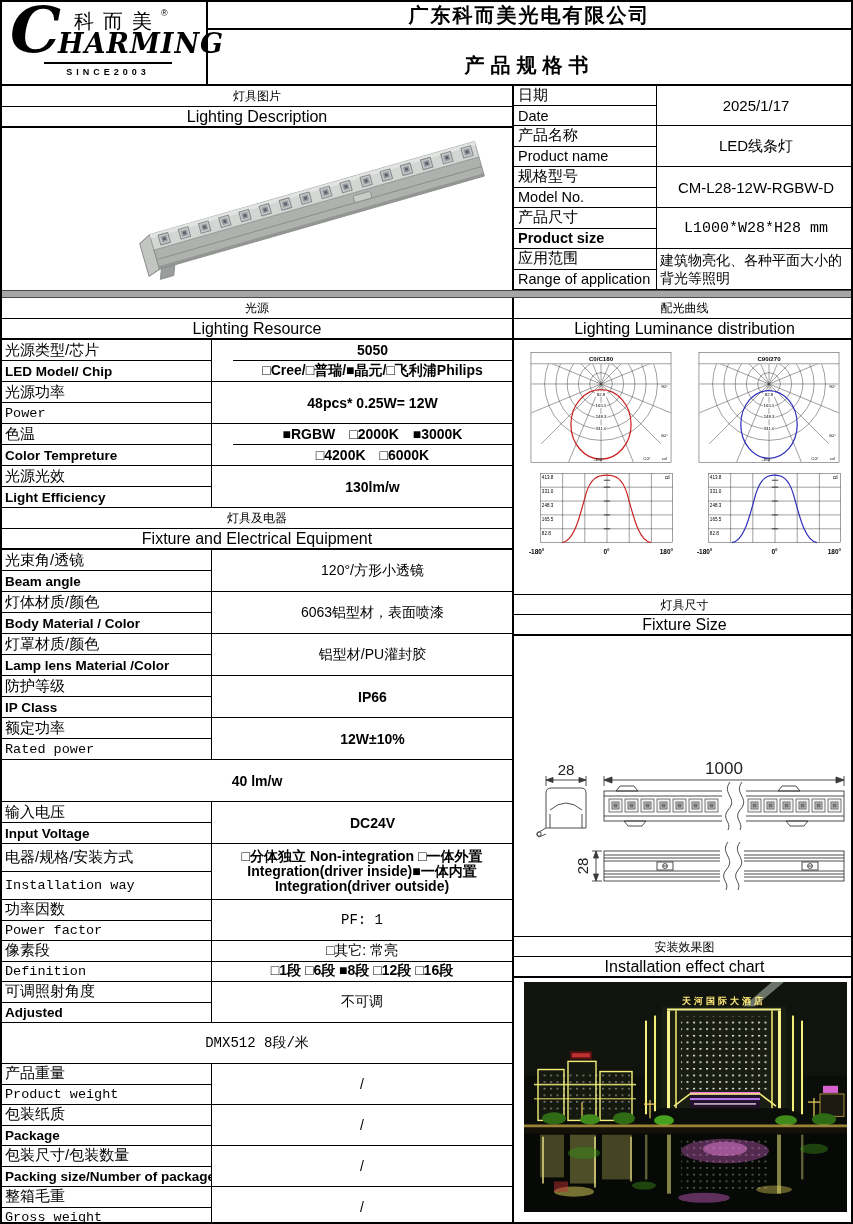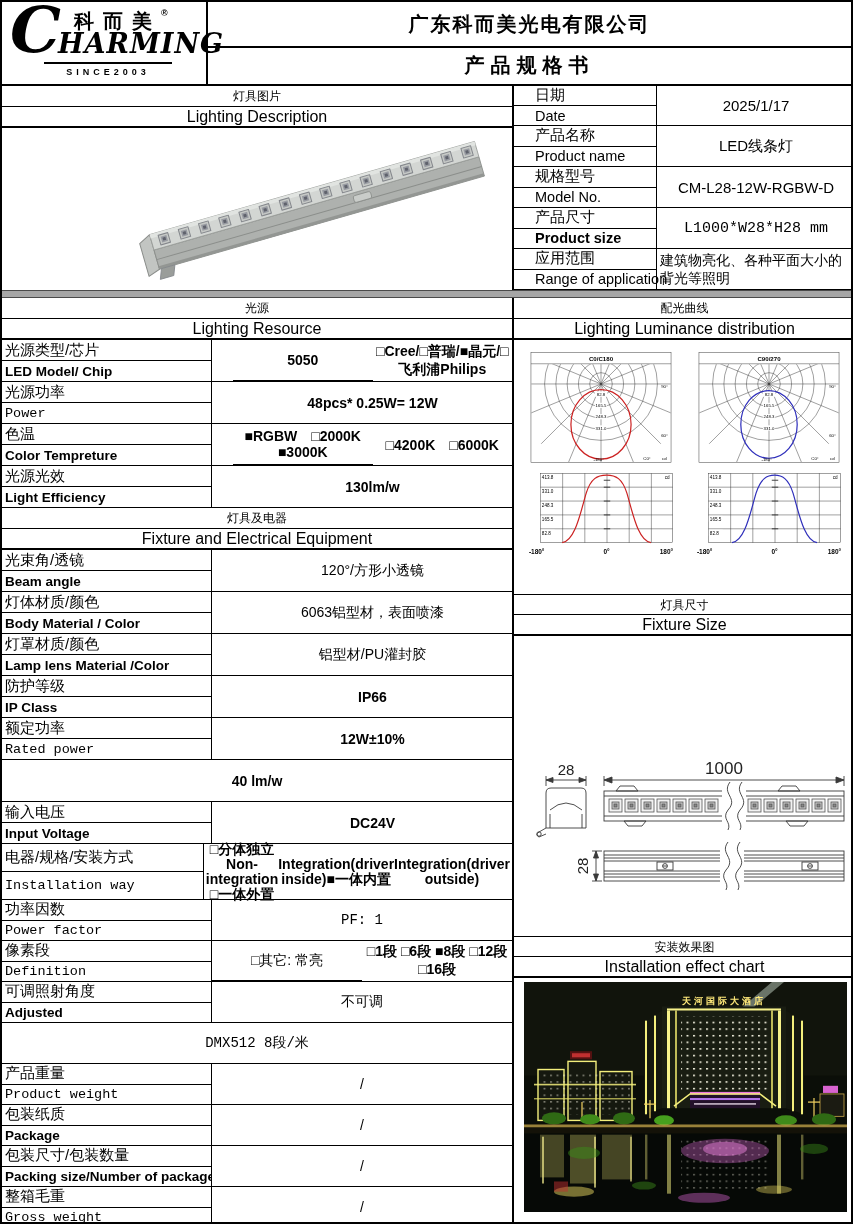--- a/index.html
+++ b/index.html
@@ -3,26 +3,26 @@
 <meta charset="utf-8">
 <style>
   html,body{margin:0;padding:0;background:#e8e8e8;}
   .page{position:relative;width:853px;height:1224px;margin:0 auto;background:#fff;color:#000;
         font-family:"Liberation Sans",sans-serif;border:2px solid #000;box-sizing:border-box;overflow:hidden;}
   .page *{box-sizing:border-box;}
   
   .header{position:absolute;left:0;top:0;width:100%;height:84px;border-bottom:2px solid #000;}
   .logo-cell{position:absolute;left:0;top:0;width:206px;height:84px;border-right:2px solid #000;}
   .logo-c{position:absolute;left:8px;top:-10px;font:italic 900 64px "DejaVu Serif",serif;}
-  .logo-cn{position:absolute;left:72px;top:6px;font-weight:bold;font-size:20px;letter-spacing:9px;white-space:nowrap;}
+  .logo-cn{position:absolute;left:72px;top:6px;font-weight:normal;font-size:20px;letter-spacing:9px;white-space:nowrap;}
   .logo-reg{font-size:9px;vertical-align:12px;letter-spacing:0;}
   .logo-rest{position:absolute;left:56px;top:26px;font:italic 900 27px "DejaVu Serif",serif;letter-spacing:1px;}
   .logo-since{position:absolute;left:42px;top:60px;width:128px;text-align:center;font-size:9px;font-weight:bold;
               letter-spacing:4px;border-top:2px solid #000;padding-top:3px;}
-  .h-company{position:absolute;left:206px;top:0;right:0;height:46px;border-bottom:2px solid #000;
+  .h-company{position:absolute;left:206px;top:0;right:0;height:28px;border-bottom:2px solid #000;
              display:flex;align-items:center;justify-content:center;font-size:20px;font-weight:bold;letter-spacing:2px;}
   .h-doctitle{position:absolute;left:206px;top:42px;right:0;height:42px;
              display:flex;align-items:center;justify-content:center;font-size:20px;font-weight:bold;letter-spacing:6px;}
   
   .band{position:absolute;left:0;top:288px;width:100%;height:8px;background:#a6a6a6;
         border-top:1px solid #4a4a4a;border-bottom:1px solid #4a4a4a;z-index:5;}
   
   .left-col{position:absolute;left:0;top:84px;width:512px;height:1140px;border-right:2px solid #000;
             display:flex;flex-direction:column;overflow:hidden;}
   .right-col{position:absolute;left:512px;top:84px;width:341px;height:1140px;display:flex;flex-direction:column;overflow:hidden;}
@@ -34,32 +34,32 @@
   
   .srow{flex:none;display:flex;border-bottom:1px solid #000;}
   .h42{height:42px;gap:21px;} .h41{height:41px;} .h56{height:56px;}
   .srow .lbl{width:210px;border-right:1px solid #000;display:flex;flex-direction:column;}
   .srow .lbl>div{flex:1;display:flex;align-items:center;padding:0 3px;white-space:nowrap;overflow:hidden;}
   .srow .lbl .cn{border-bottom:1px solid #000;font-size:15px;}
   .srow .lbl .en{font-size:13.5px;}
   .bold{font-weight:bold;}
   .mono{font-family:"Liberation Mono",monospace;font-size:13px;}
   .srow .val{flex:1;display:flex;align-items:center;justify-content:center;text-align:center;font-size:14px;padding:0 2px;}
-  .srow .val2{flex:1;display:flex;}
+  .srow .val2{flex:1;display:flex;flex-direction:column;}
   .srow .val2>div{flex:1;display:flex;align-items:center;justify-content:center;text-align:center;font-size:14px;}
   .srow .val2>div:first-child{border-bottom:1px solid #000;}
   .gapw{word-spacing:10px;}
-  .val-lines{flex-direction:row;font-size:12.5px;line-height:15px;}
+  .val-lines{flex-direction:column;font-size:12.5px;line-height:15px;}
   .val-lines>div{width:100%;text-align:center;}
   
   .product-img{flex:none;height:162px;background:#fff;}
   
   .irow{flex:none;display:flex;border-bottom:1px solid #000;}
   .irow .lbl{width:143px;border-right:1px solid #000;display:flex;flex-direction:column;}
-  .irow .lbl>div{flex:1;display:flex;align-items:center;padding:0 21px;font-size:14.5px;white-space:nowrap;}
+  .irow .lbl>div{flex:1;display:flex;align-items:center;padding:0 4px;font-size:14.5px;white-space:nowrap;}
   .irow .lbl .cn{border-bottom:1px solid #000;font-size:15px;}
   .irow .val{flex:1;display:flex;align-items:center;justify-content:center;text-align:center;font-size:15px;padding:0 2px;}
   .irow .val.left{justify-content:flex-start;text-align:left;font-size:14px;line-height:18px;padding:0 3px;}
   .h40{height:40px;} .h41i{height:41px;}
   
   .charts{flex:none;height:216px;display:flex;justify-content:center;gap:12px;padding-top:12px;}
   .chart-group{width:156px;display:flex;flex-direction:column;align-items:center;gap:8px;}
   .spacer38{flex:none;height:38px;}
   .drawing{flex:none;height:300px;}
   .photo-wrap{flex:1;padding:4px 8px 14px 10px;}

